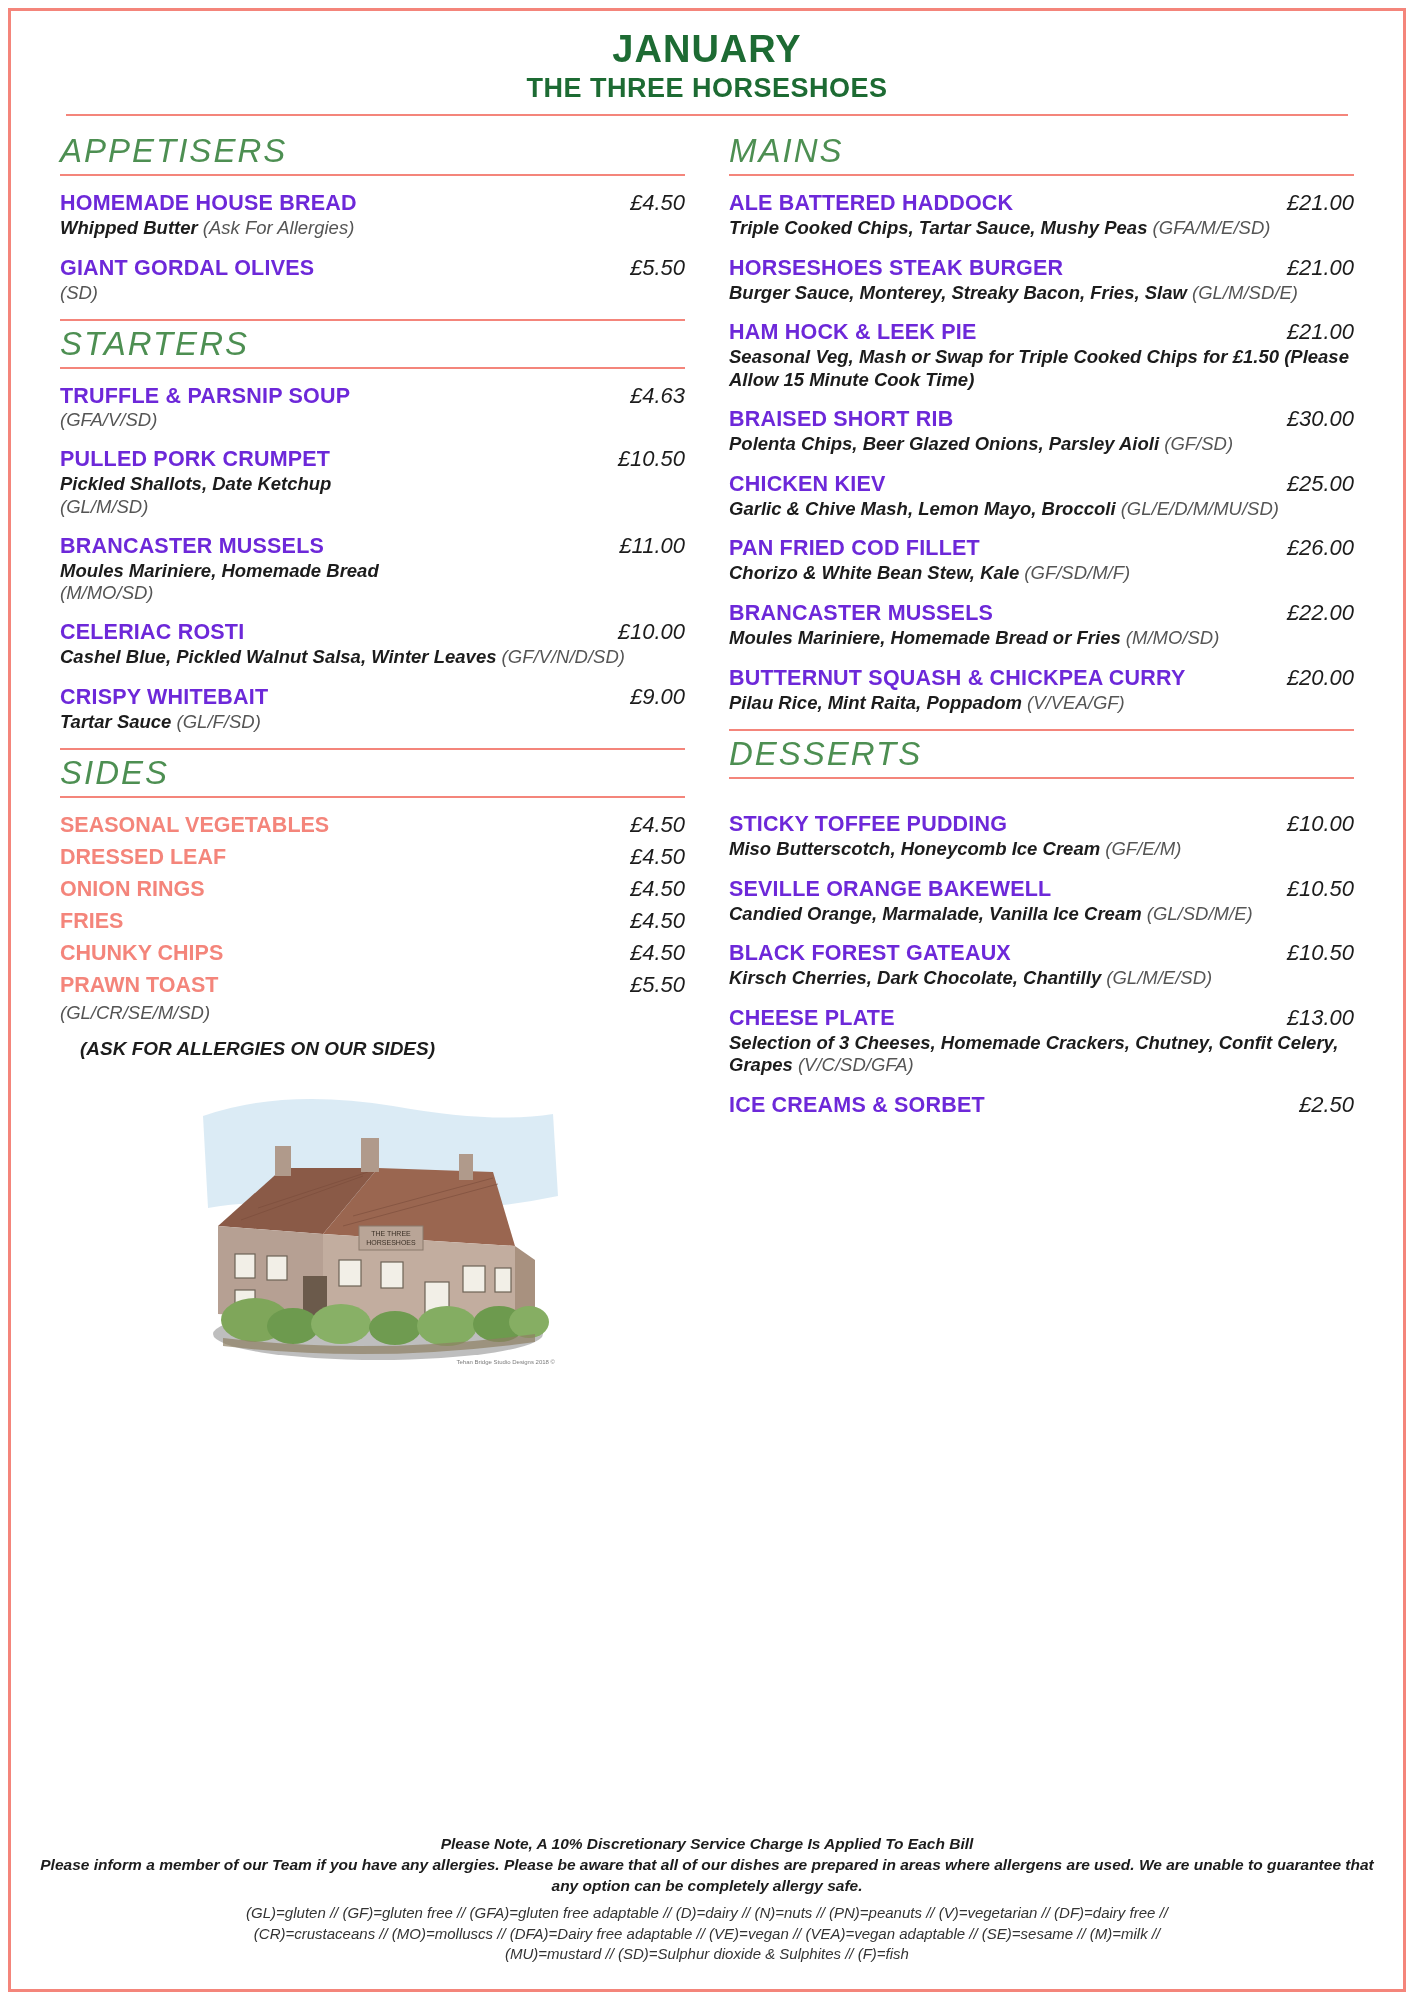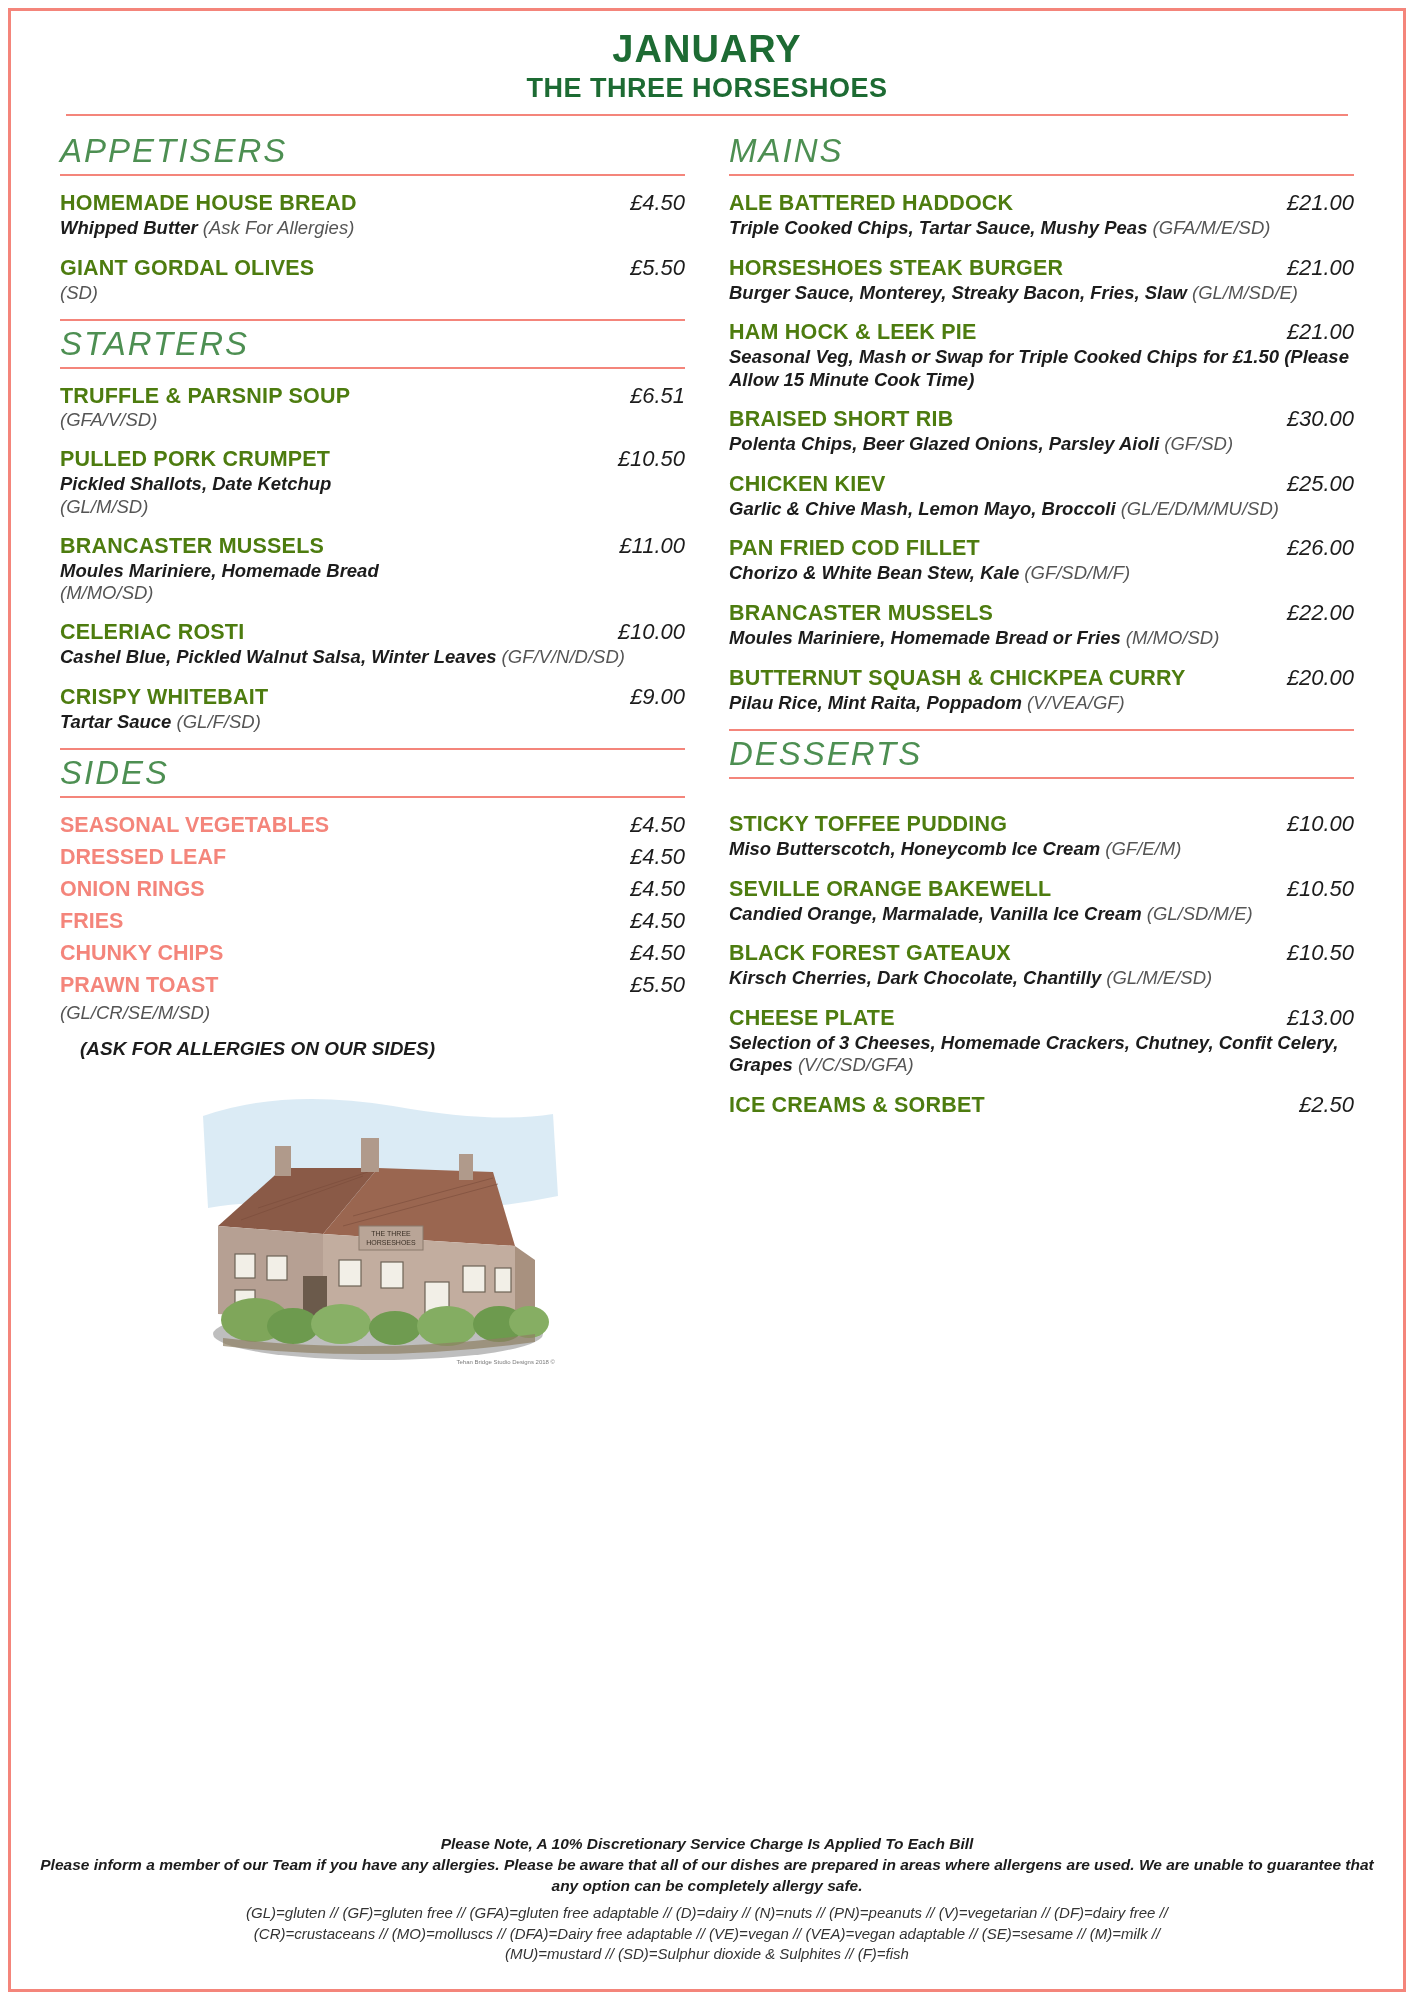--- a/index.html
+++ b/index.html
@@ -64,21 +64,21 @@
   .item {
     margin-bottom: 15px;
   }
   .item-head {
     display: flex;
     align-items: baseline;
     justify-content: space-between;
     gap: 10px;
   }
   .item-name {
-    color: #4d7c0f;
+    color: #6d28d9;
     font-weight: bold;
     font-size: 21.5px;
     letter-spacing: 0.2px;
     line-height: 1.12;
   }
   .item-price {
     color: #1c1c1c;
     font-style: italic;
     font-size: 22px;
     white-space: nowrap;
@@ -198,21 +198,21 @@
         <div class="item-desc"><span></span><span class="alg">(SD)</span></div>
       </div>
 
       <div class="section-rule top"></div>
       <div class="section-title">STARTERS</div>
       <div class="section-rule"></div>
 
       <div class="item">
         <div class="item-head">
           <span class="item-name">TRUFFLE &amp; PARSNIP SOUP</span>
-          <span class="item-price">£6.51</span>
+          <span class="item-price">£4.63</span>
         </div>
         <div class="soup-alg">(GFA/V/SD)</div>
       </div>
 
       <div class="item">
         <div class="item-head">
           <span class="item-name">PULLED PORK CRUMPET</span>
           <span class="item-price">£10.50</span>
         </div>
         <div class="item-desc">Pickled Shallots, Date Ketchup</div>

